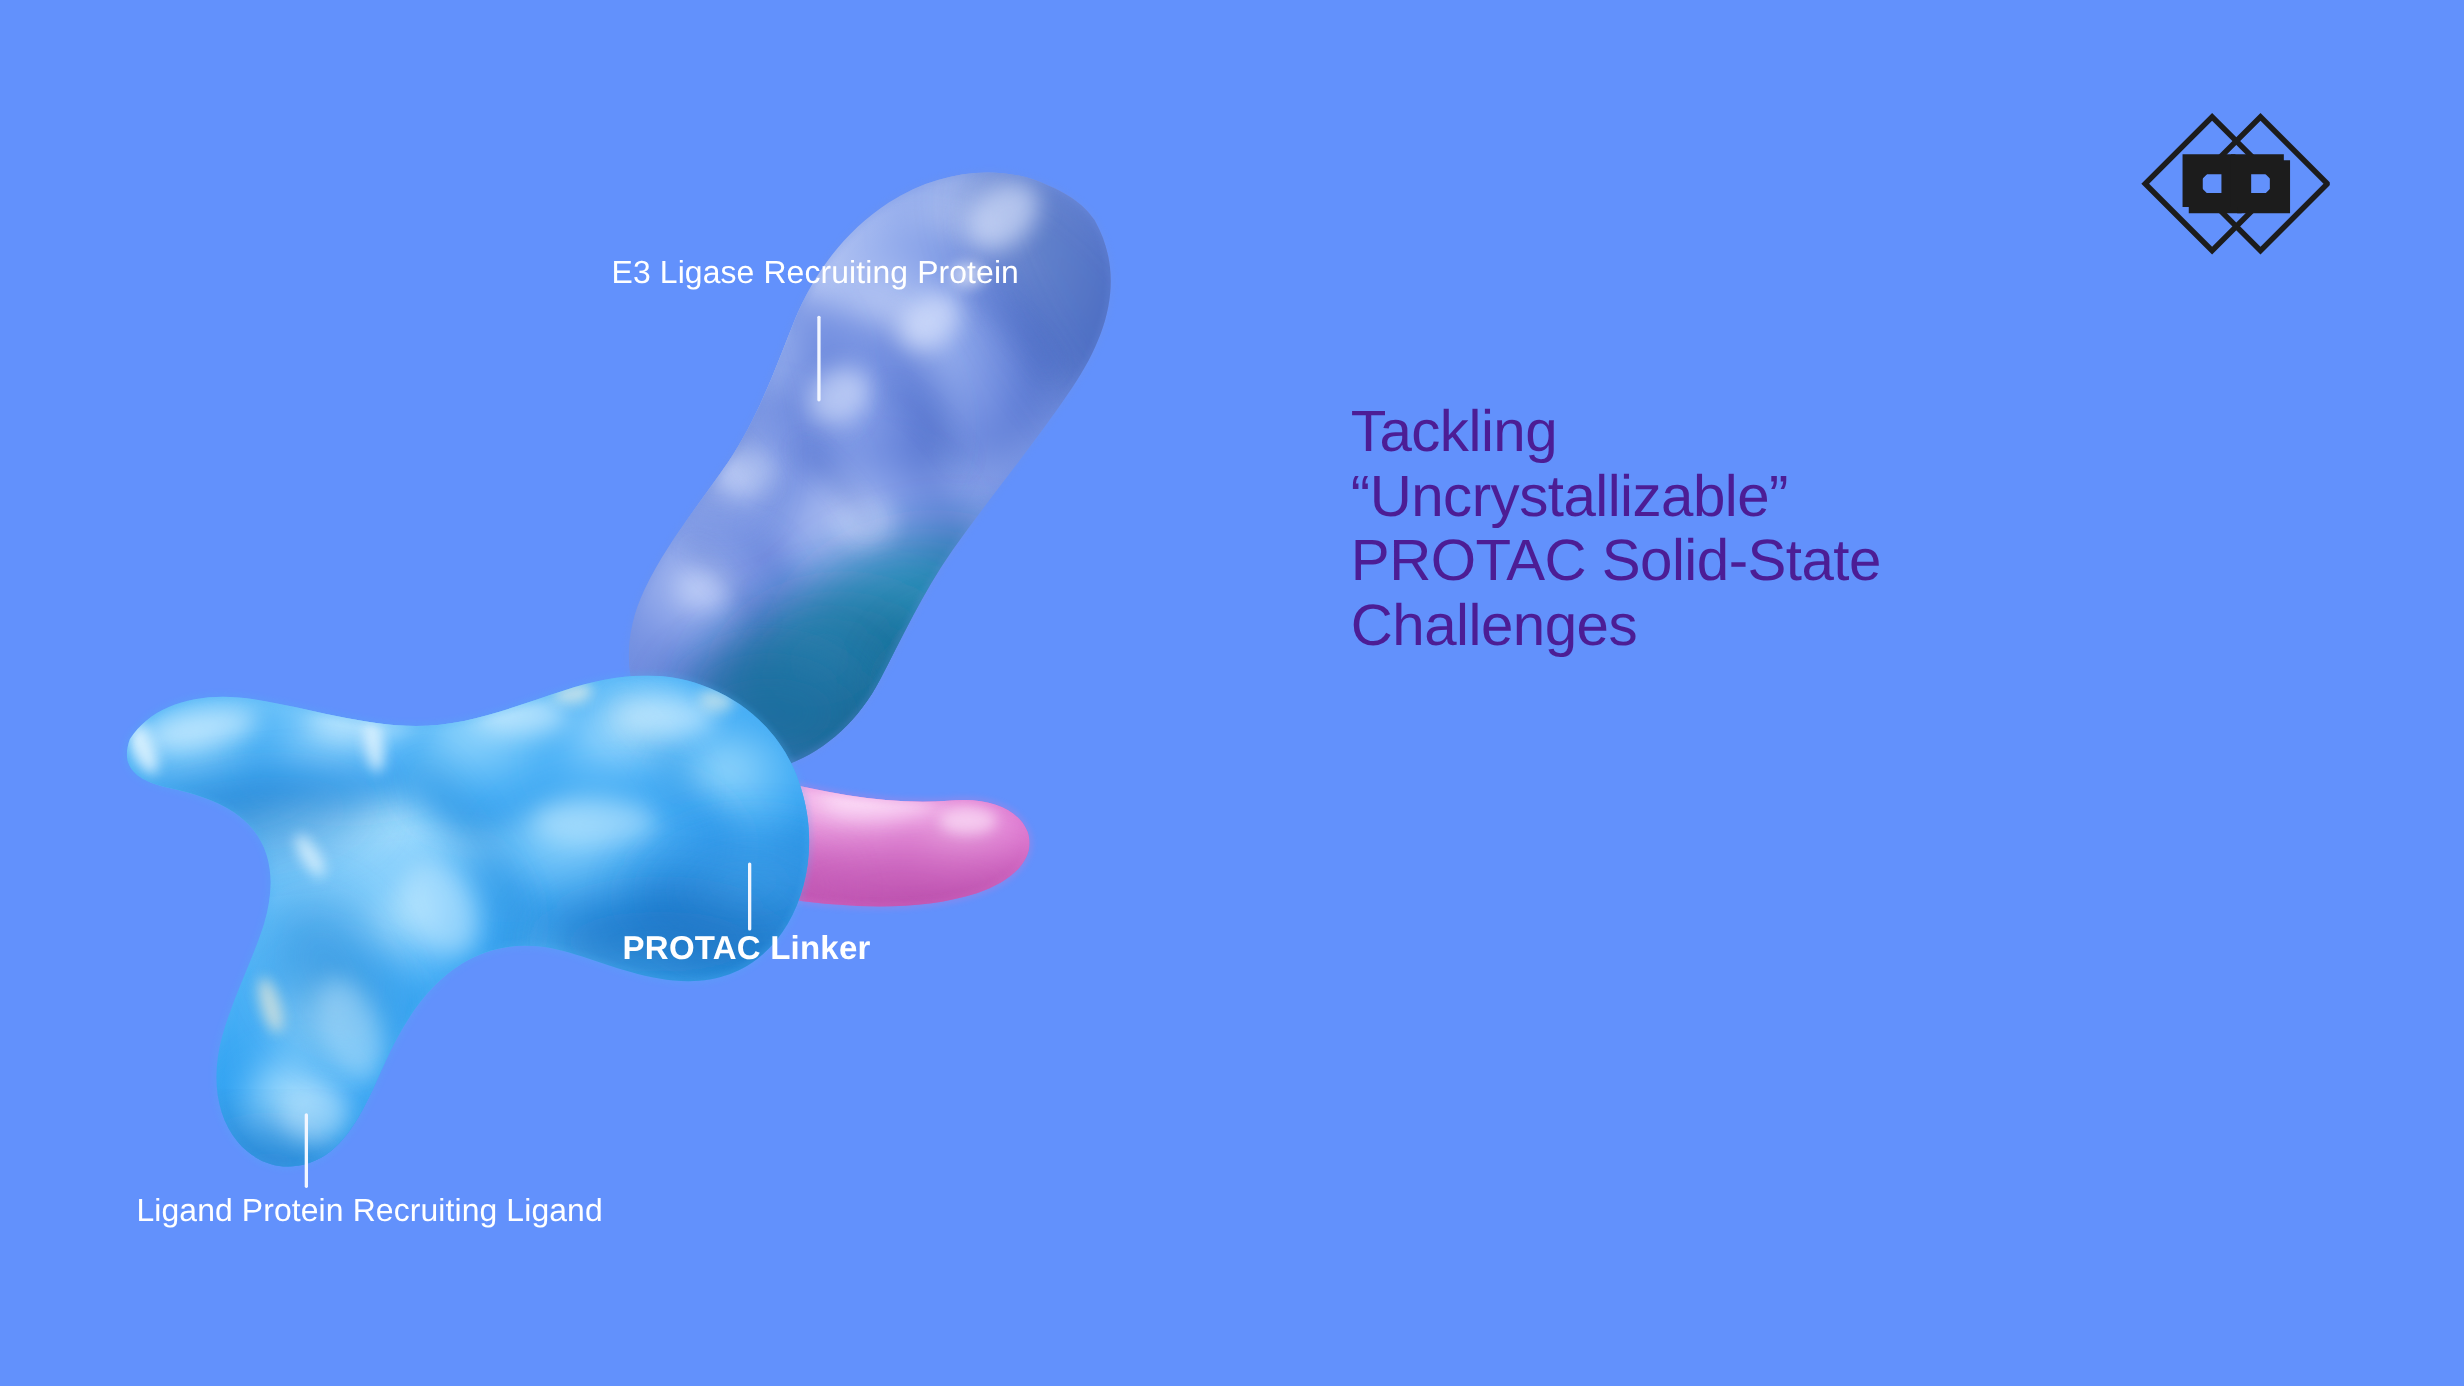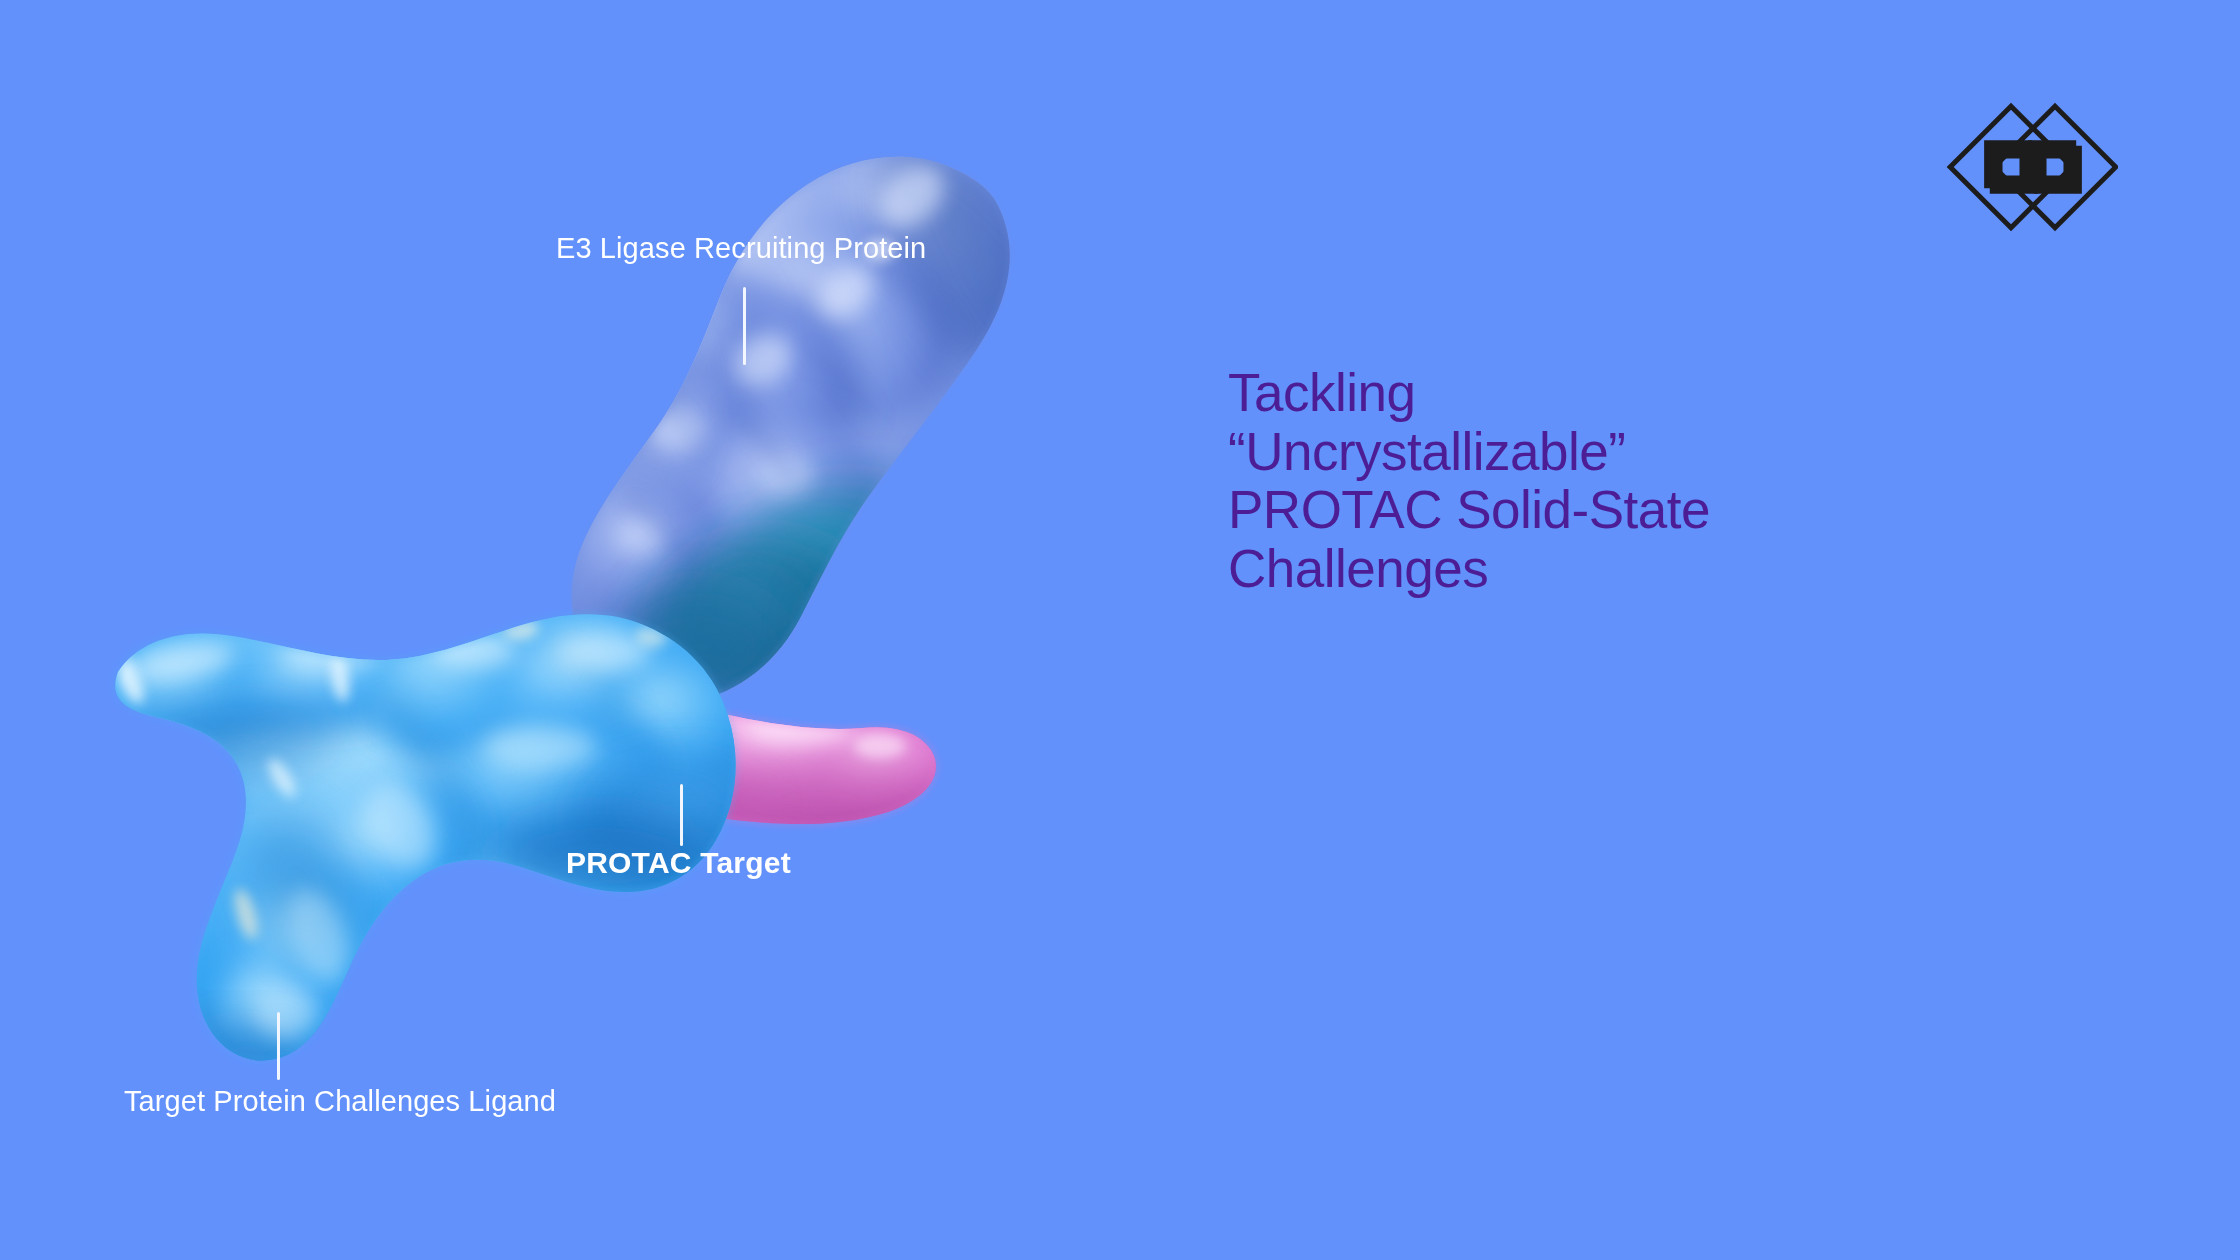--- a/index.html
+++ b/index.html
@@ -329,23 +329,23 @@
       </g>
     </svg>
   </div>
 
   <div class="leader" id="leader-e3"></div>
   <div class="leader" id="leader-linker"></div>
   <div class="leader" id="leader-target"></div>
 
   <div class="callout" id="label-e3">E3 Ligase Recruiting Protein</div>
 
-  <div class="callout" id="label-linker">PROTAC Target</div>
-
-  <div class="callout" id="label-target">Target Protein Challenges Ligand</div>
+  <div class="callout" id="label-linker">PROTAC Linker</div>
+
+  <div class="callout" id="label-target">Ligand Protein Recruiting Ligand</div>
 
   <div id="headline">Tackling
 “Uncrystallizable”
 PROTAC Solid-State
 Challenges</div>
 
   <div id="logo">
     <svg viewBox="0 0 172 142" xmlns="http://www.w3.org/2000/svg" aria-hidden="true">
       <g fill="none" stroke="#1c1c1c" stroke-width="5">
 

